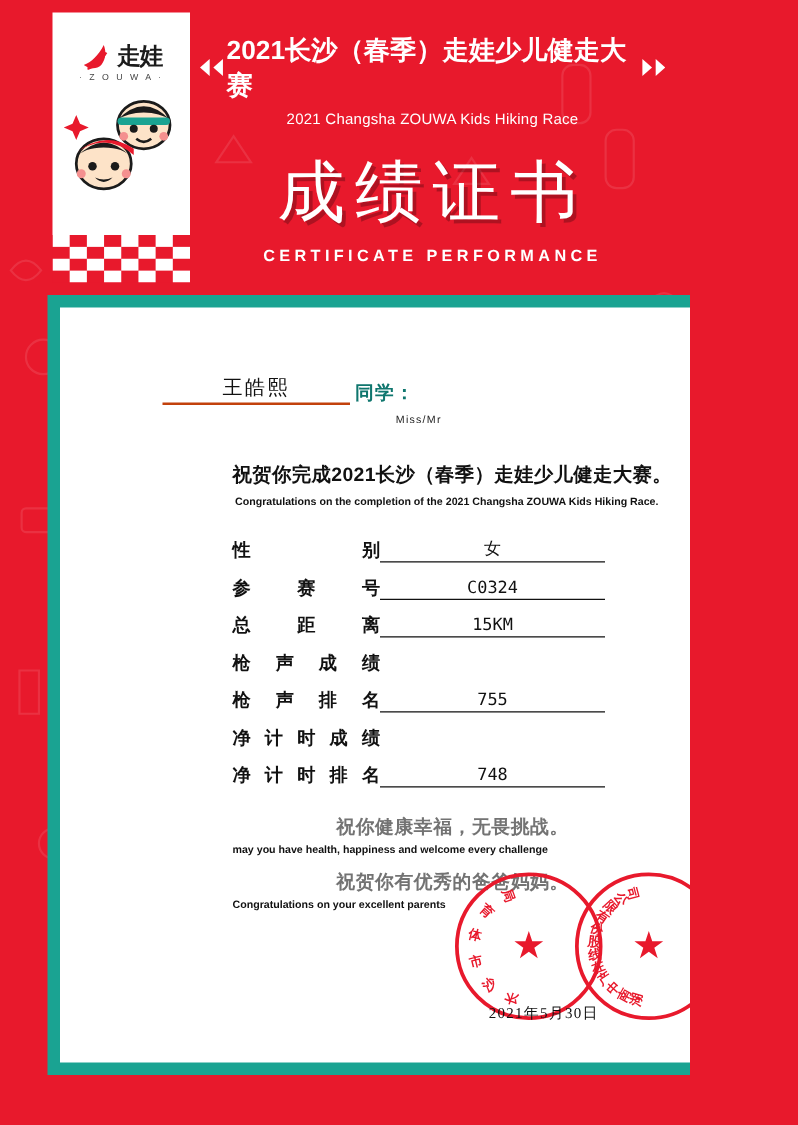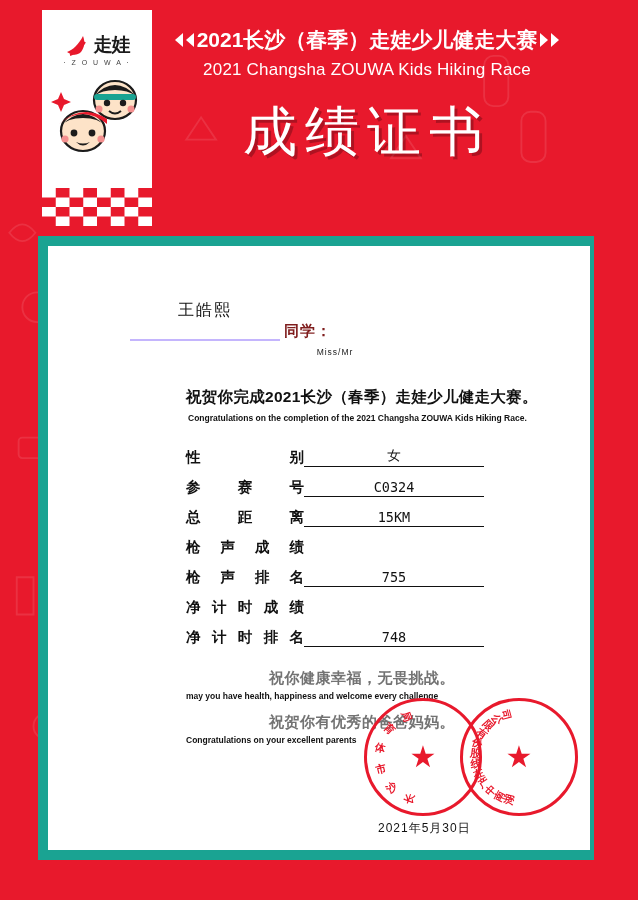--- a/index.html
+++ b/index.html
@@ -4,21 +4,21 @@
 <style>
   * { box-sizing: border-box; margin: 0; padding: 0; }
   html, body {
     width: 638px; height: 900px;
     font-family: "Liberation Sans", sans-serif;
     background: #e8192c;
     overflow: hidden;
   }
   #page {
     position: relative;
-    width: 594px; height: 900px;
+    width: 552px; height: 900px;
     background: #e8192c;
     overflow: hidden;
   }
   
   #pattern {
     position: absolute; inset: 0;
     opacity: 0.10;
     pointer-events: none;
   }
   
@@ -77,21 +77,21 @@
     font-weight: bold;
     letter-spacing: 0px;
     display: flex;
     align-items: center;
     justify-content: center;
     gap: 0;
   }
   .title-deco { display:inline-block; }
   #race-title-en {
     color: #ffffff;
-    font-size: 17px;
+    font-size: 12px;
     text-align: center;
     margin-top: 6px;
     letter-spacing: 0.2px;
   }
   #cert-title-cn {
     color: #ffffff;
     font-size: 54px;
     font-weight: normal;
     text-align: center;
     letter-spacing: 8px;
@@ -122,30 +122,30 @@
   }
   
   #name-row {
     display: flex;
     align-items: flex-end;
     margin-top: 14px;
     margin-left: 30px;
   }
   #name-underline {
     min-width: 150px;
-    border-bottom: 2px solid #c4b5fd;
+    border-bottom: 2px solid #c2410c;
     text-align: center;
     font-size: 16px;
     color: #111;
-    padding-bottom: 18px;
+    padding-bottom: 1px;
     letter-spacing: 2px;
   }
   #name-suffix {
     font-size: 15px;
-    color: #7f1d1d;
+    color: #0f766e;
     font-weight: bold;
     margin-left: 4px;
     letter-spacing: 1px;
   }
   #name-en {
     margin-left: 32px;
     margin-top: 6px;
     font-size: 8.5px;
     color: #222;
     letter-spacing: 1px;
@@ -244,26 +244,25 @@
   .stamp-ring-text span {
     position: absolute;
     left: 50%; top: 50%;
     font-size: 10.5px;
     color: #e8192c;
     font-weight: bold;
     transform-origin: 0 0;
   }
   #stamp-date {
     position: absolute;
-    left: 44px; top: 104px;
-    font-family: Liberation Sans, sans-serif;
+    left: 57px; top: 104px;
+    font-family: Liberation Serif, serif;
     font-size: 12px;
     color: #111;
     letter-spacing: 1px;
-    margin-top: 18px;
   }
 </style>
 </head>
 <body>
 
 <div id="page">
 
   <svg id="pattern" viewBox="0 0 638 900" preserveAspectRatio="none">
     <g fill="none" stroke="#ffffff" stroke-width="2">
       <circle cx="40" cy="330" r="16"></circle>
@@ -354,20 +353,21 @@
           <path d="M11 7 l8 -7 l0 14 z" fill="#ffffff"></path>
         </svg>
         <span>2021长沙（春季）走娃少儿健走大赛</span>
         <svg class="title-deco" width="22" height="14" viewBox="0 0 22 14">
           <path d="M22 7 l-8 -7 l0 14 z" fill="#ffffff"></path>
           <path d="M11 7 l-8 -7 l0 14 z" fill="#ffffff"></path>
         </svg>
       </div>
       <div id="race-title-en">2021 Changsha ZOUWA Kids Hiking Race</div>
       <div id="cert-title-cn">成绩证书</div>
+      <div id="cert-title-en">CERTIFICATE PERFORMANCE</div>
     </div>
   </div>
 
   <div id="cert-frame">
     <div id="cert-paper">
 
       <div id="name-row">
         <div id="name-underline">王皓熙</div>
         <div id="name-suffix">同学：</div>
       </div>

